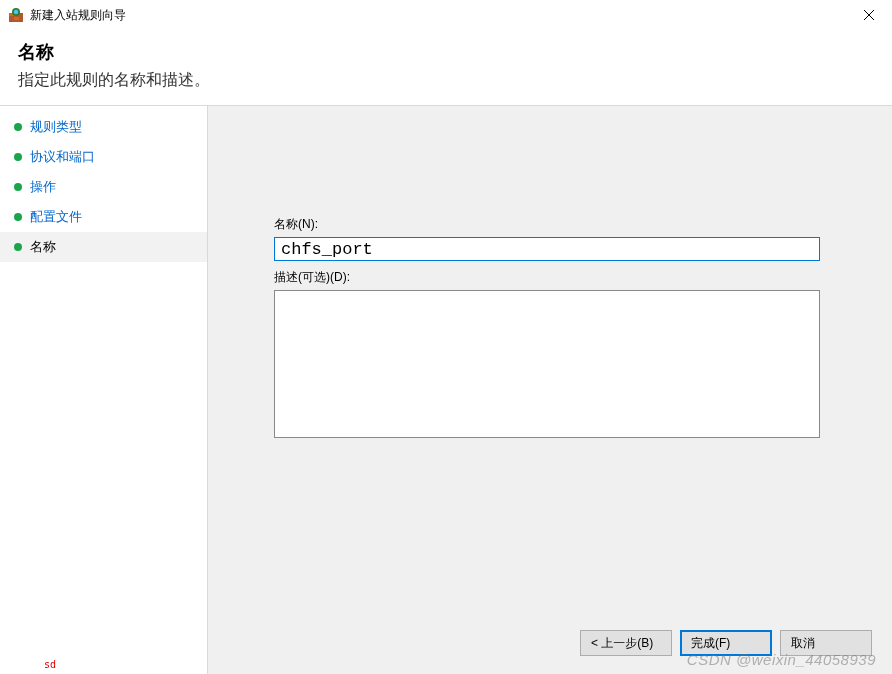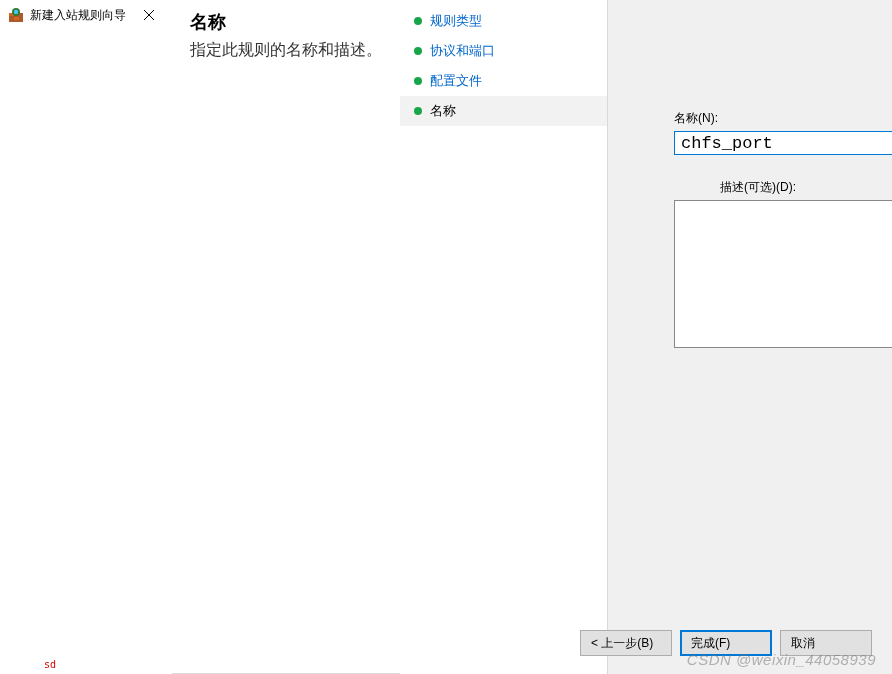--- a/index.html
+++ b/index.html
@@ -49,21 +49,21 @@
     font-size: 18px;
     font-weight: bold;
   }
   .header-area .subtitle {
     font-size: 16px;
     color: #333;
   }
   
   .container {
     display: flex;
-    flex-direction: row;
+    flex-direction: column;
     width: 892px;
     height: 674px;
   }
   .middle {
     flex: 1;
     display: flex;
     min-height: 0;
   }
 
   .sidebar {
@@ -121,21 +121,21 @@
   .txt {
     width: 546px;
     height: 24px;
     border: 1px solid #0078d7;
     background: #fff;
     font-family: Consolas, "Courier New", monospace;
     font-size: 17px;
     padding: 2px 6px;
     outline: none;
   }
-  .desc-label { margin-top: 24px; text-align: center; }
+  .desc-label { margin-top: 8px; }
   .txtarea {
     width: 546px;
     height: 148px;
     border: 1px solid #888;
     background: #fff;
     font-family: inherit;
     font-size: 12px;
     padding: 4px 6px;
     resize: none;
     outline: none;
@@ -224,20 +224,24 @@
       <div class="step link">
         <span class="bullet"></span>
         <span class="step-label">规则类型</span>
       </div>
       <div class="step link">
         <span class="bullet"></span>
         <span class="step-label">协议和端口</span>
       </div>
       <div class="step link">
         <span class="bullet"></span>
+        <span class="step-label">操作</span>
+      </div>
+      <div class="step link">
+        <span class="bullet"></span>
         <span class="step-label">配置文件</span>
       </div>
       <div class="step current">
         <span class="bullet"></span>
         <span class="step-label">名称</span>
       </div>
     </div>
 
     <div class="main">
       <div class="form-area">

